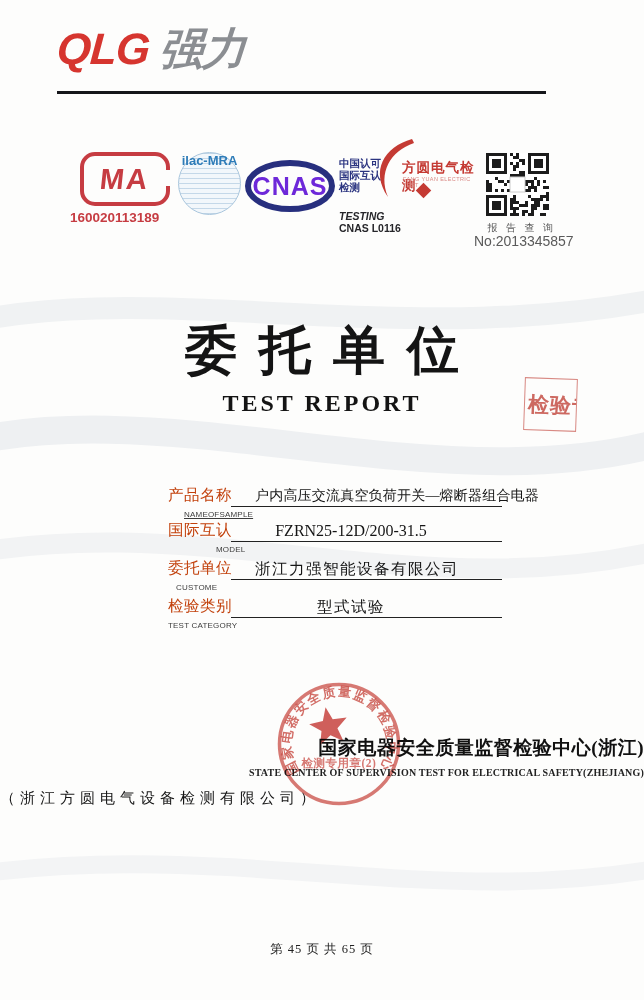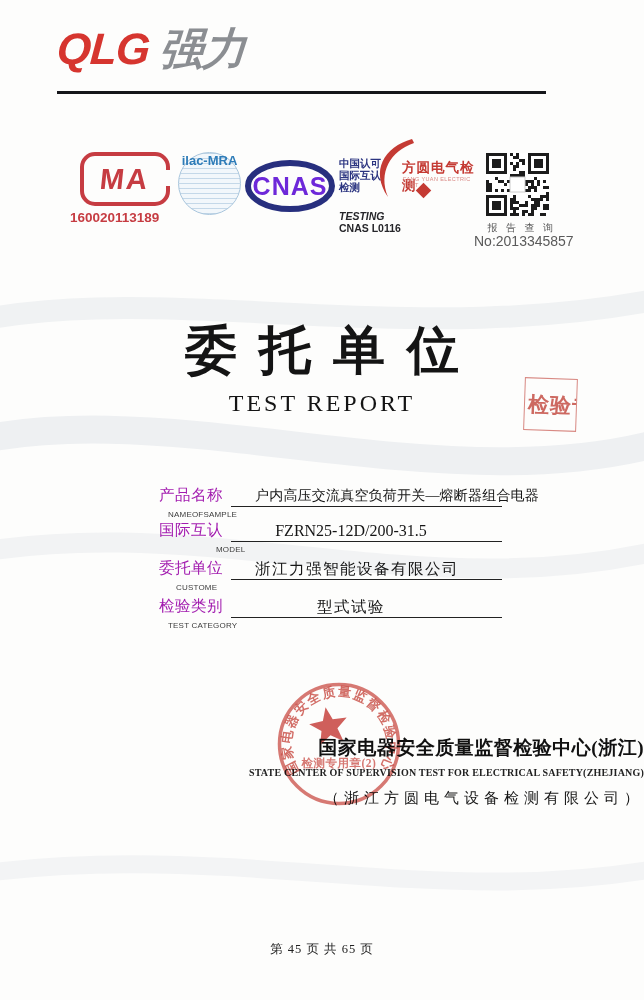--- a/index.html
+++ b/index.html
@@ -51,44 +51,44 @@
   .qr-wrap { position:absolute; left:486px; top:153px; z-index:2; }
   .qr-caption { position:absolute; left:480px; top:221px; width:76px; text-align:right; color:#5a5a5a;
                 font-size:10px; letter-spacing:3px; z-index:2; }
   .qr-serial { position:absolute; left:474px; top:233px; width:88px; text-align:left; color:#5a5a5a;
                font-size:14px; font-family:"Liberation Sans","DejaVu Sans",sans-serif; z-index:2; }
 
   
   .title-cn { position:absolute; left:0; top:316px; width:100%; text-align:center; padding-left:22px;
               font-size:52px; font-weight:700; letter-spacing:22px; color:#141414; z-index:2; }
   .title-en { position:absolute; left:0; top:390px; width:100%; text-align:center;
-              font-size:24px; font-weight:400; letter-spacing:3px; color:#141414; z-index:2; }
+              font-size:24px; font-weight:700; letter-spacing:3px; color:#141414; z-index:2; }
 
   .mini-seal { position:absolute; left:524px; top:378px; width:53px; height:53px;
                border:1.8px solid rgba(206,108,100,.8); transform:rotate(2deg); overflow:hidden;
                display:flex; align-items:center; z-index:3; }
   .mini-seal span { white-space:nowrap; color:rgba(198,84,75,.88); font-size:21px; font-weight:700; letter-spacing:1px; padding-left:3px; }
 
   
   .frow { position:absolute; left:0; width:100%; z-index:2; }
-  .flabel { position:absolute; left:159px; top:0; font-size:15.5px; color:#a21caf; letter-spacing:.5px; }
+  .flabel { position:absolute; left:168px; top:0; font-size:15.5px; color:#c2410c; letter-spacing:.5px; }
   .fvalue { position:absolute; left:231px; top:0; width:271px; height:22px; line-height:21px;
             border-bottom:1.6px solid #222; color:#151515; white-space:nowrap;padding-left:24px; }
   .fvalue.fill { font-size:14px; letter-spacing:.2px; }
   .fvalue.center { text-align:center; padding-right:55px; font-size:16px; }
   .fvalue.cn { letter-spacing:1.5px; font-size:15.5px; }
   .fsub { position:absolute; top:25px; font-size:8px; color:#3c3c3c; letter-spacing:.2px;
           font-family:"Liberation Sans","DejaVu Sans",sans-serif; }
 
   
   .org-cn { position:absolute; left:0; top:735px; width:100%; text-align:right;
             font-size:19px; font-weight:700; color:#111; letter-spacing:.5px; z-index:2; }
   .org-en { position:absolute; left:0; top:767px; width:100%; text-align:right;
             font-size:10px; font-weight:700; color:#222; letter-spacing:.2px; z-index:2; }
-  .org-sub { position:absolute; left:0; top:789px; width:100%; text-align:right;
+  .org-sub { position:absolute; left:0; top:789px; width:100%; text-align:left;
              font-size:15px; color:#161616; letter-spacing:5px; z-index:2; }
   .stamp { position:absolute; left:276px; top:681px; width:126px; height:126px; z-index:4;
            mix-blend-mode:multiply; opacity:.92; }
 
   .page-footer { position:absolute; left:0; top:941px; width:100%; text-align:center;
                  font-size:12.5px; color:#222; letter-spacing:1px; z-index:2; }
 </style>
 </head>
 <body>
 
@@ -270,21 +270,21 @@
   <div class="title-cn">委托单位</div>
   <div class="title-en">TEST REPORT</div>
 
   <div class="mini-seal">
     <span>检验专</span>
   </div>
 
   <div class="frow" style="top:485px;">
     <span class="flabel">产品名称</span>
     <span class="fvalue fill">户内高压交流真空负荷开关—熔断器组合电器</span>
-    <span class="fsub" style="left:168px;">NAMEOFSAMPLE</span>
+    <span class="fsub" style="left:184px;text-decoration:underline;">NAMEOFSAMPLE</span>
   </div>
   <div class="frow" style="top:520px;">
     <span class="flabel">国际互认</span>
     <span class="fvalue center">FZRN25-12D/200-31.5</span>
     <span class="fsub" style="left:186px;padding-left:30px;">MODEL</span>
   </div>
   <div class="frow" style="top:558px;">
     <span class="flabel">委托单位</span>
     <span class="fvalue center cn">浙江力强智能设备有限公司</span>
     <span class="fsub" style="left:176px;">CUSTOME</span>

